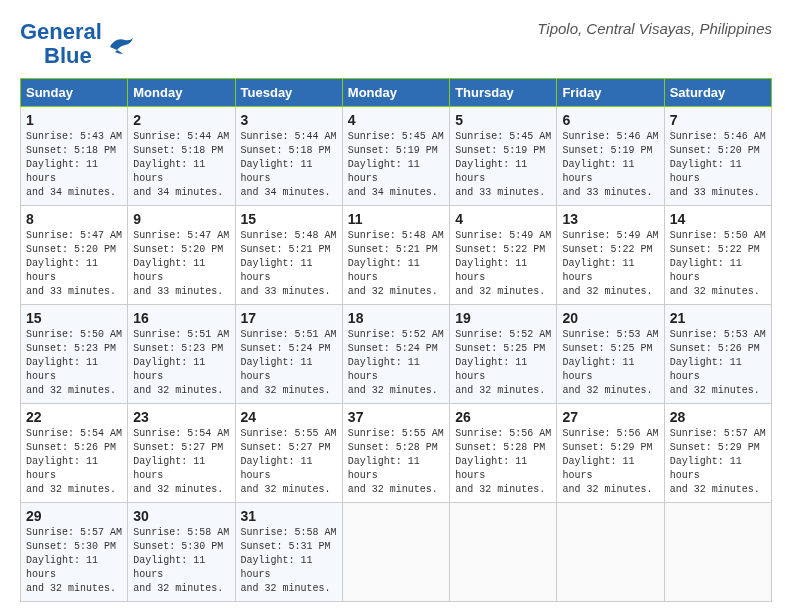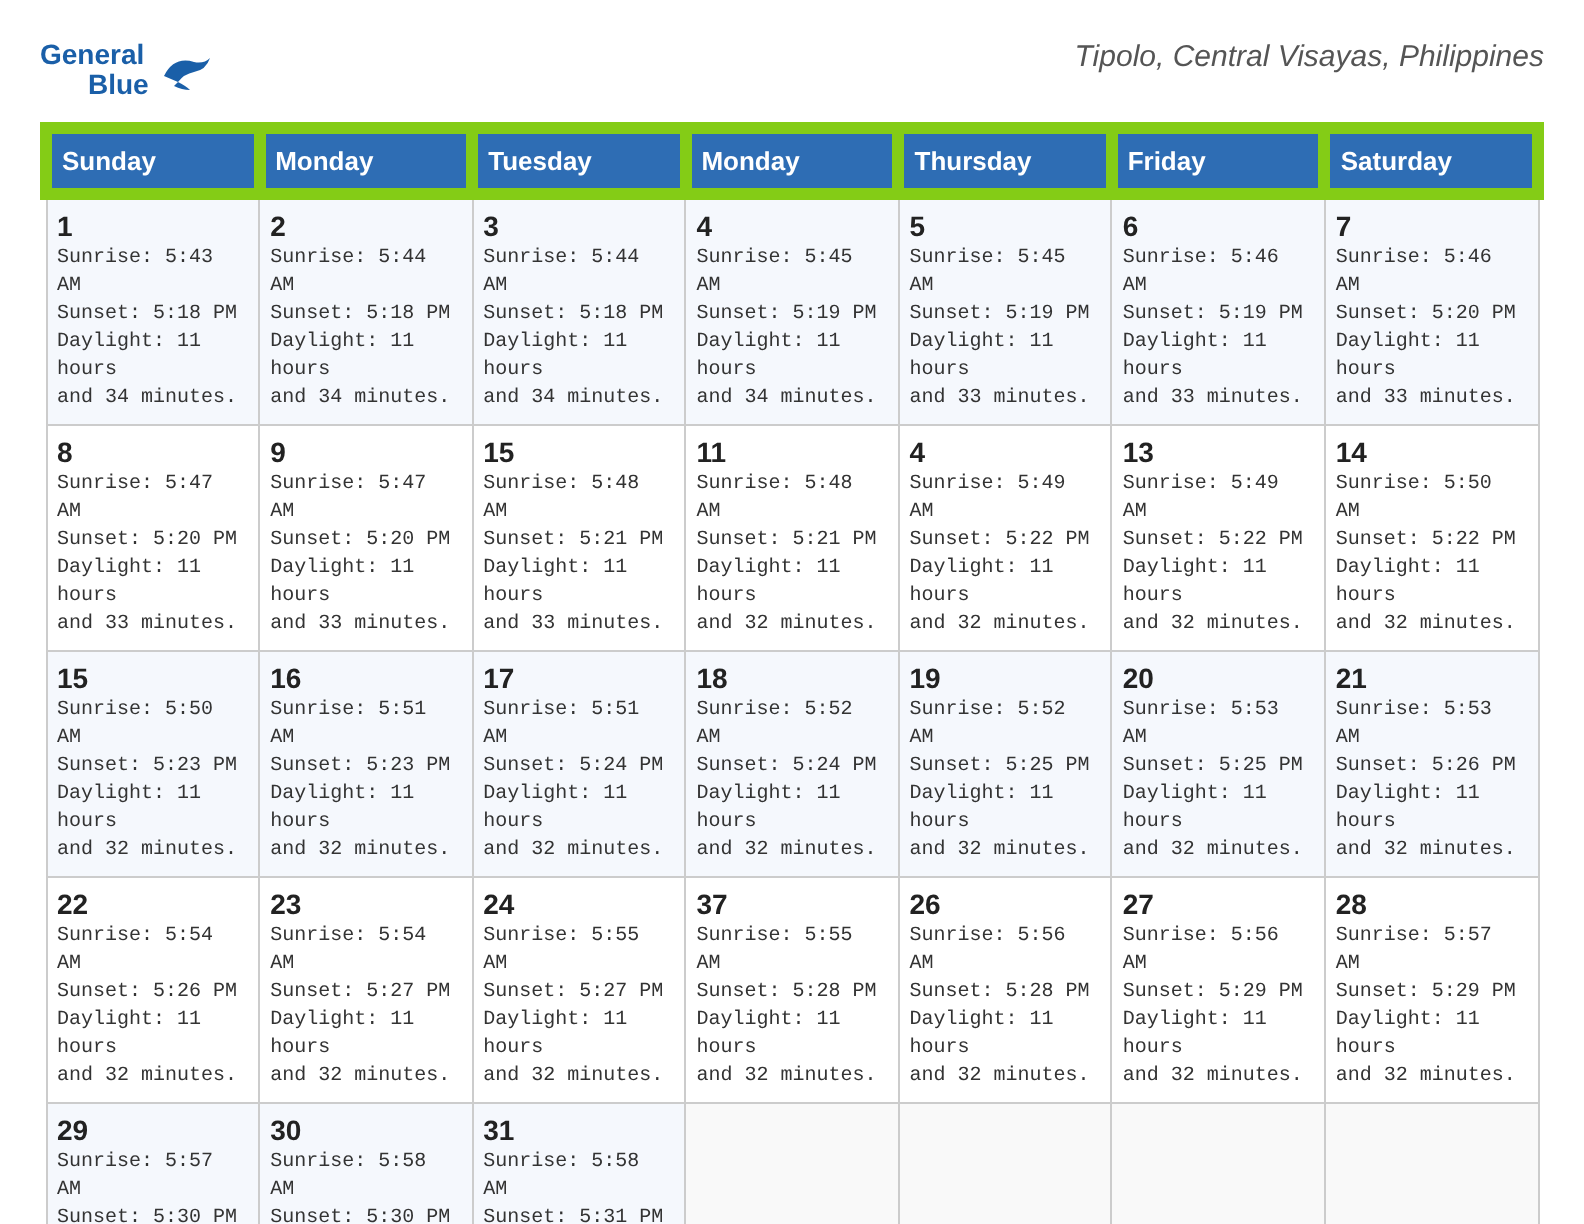--- a/index.html
+++ b/index.html
@@ -14,21 +14,21 @@
       display: flex;
       justify-content: space-between;
       align-items: flex-start;
       margin-bottom: 10px;
     }
     .logo {
       display: flex;
       align-items: center;
     }
     .logo-text {
-      font-size: 14px;
+      font-size: 22px;
       font-weight: bold;
       color: #333;
       line-height: 1.1;
     }
     .logo-text span {
       color: #1a5fa8;
     }
     .logo-bird {
       width: 30px;
       height: 25px;
@@ -52,21 +52,21 @@
       border-collapse: collapse;
       font-size: 11px;
     }
     thead tr th {
       background-color: #2e6db4;
       color: white;
       padding: 6px 5px;
       text-align: left;
       font-size: 13px;
       font-weight: bold;
-      border: 6px solid #84cc16;
+      border: 1px solid #84cc16;
       margin-top: 10px;
     }
     tbody tr td {
       border: 1px solid #ccc;
       padding: 5px;
       vertical-align: top;
       background: #fff;
       width: calc(100% / 7);
     }
     tbody tr:nth-child(odd) td {

